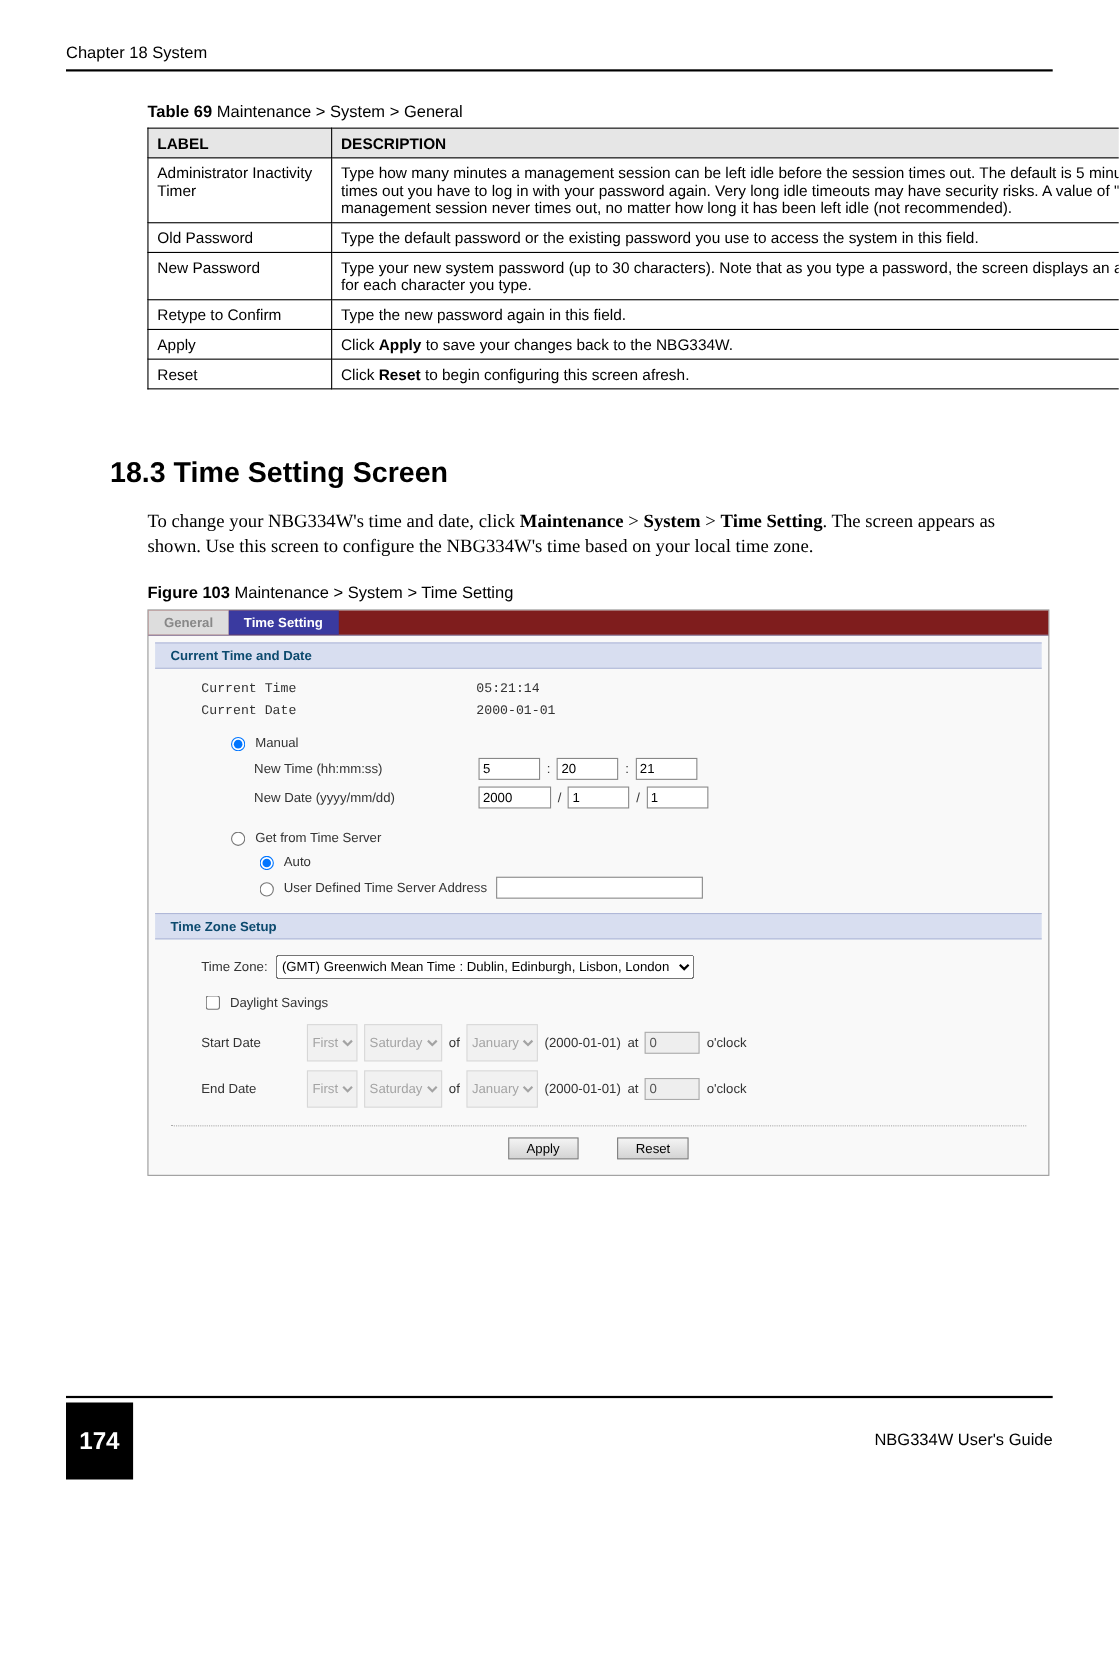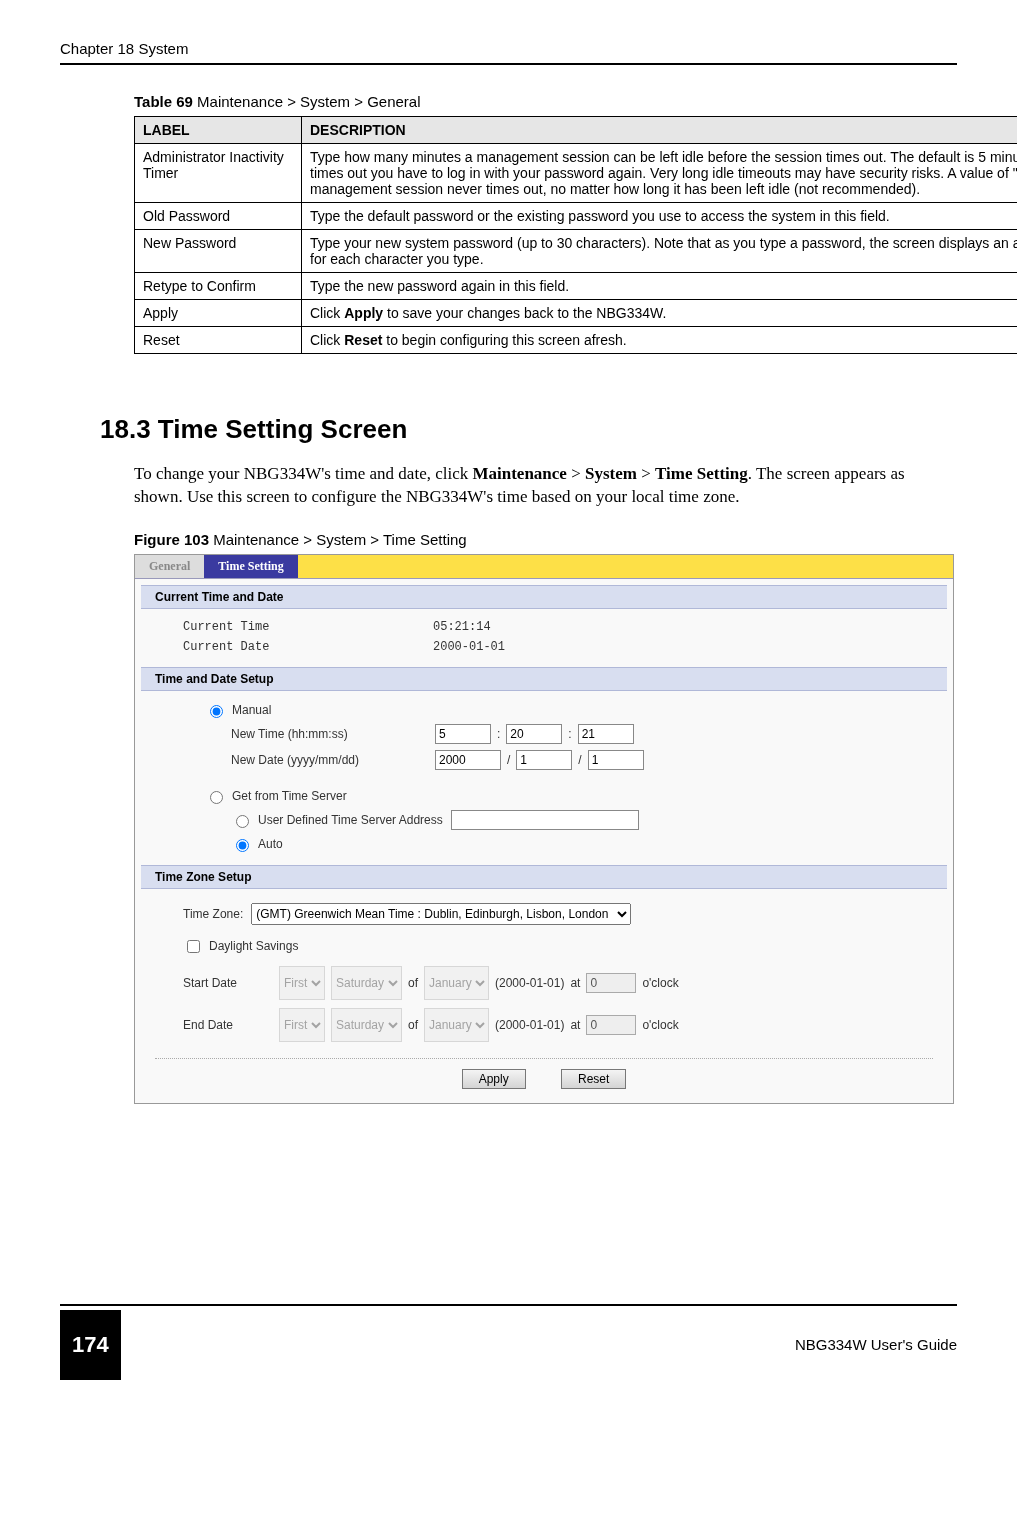--- a/index.html
+++ b/index.html
@@ -82,39 +82,38 @@
     font-family: Verdana, Geneva, sans-serif;
     font-size: 12px;
     color: #333;
     background: #f9f9f9;
     box-sizing: border-box;
     padding-bottom: 10px;
   }
   .tabs {
     display: flex;
     border-bottom: 1px solid #99b;
-    background: #fde047;
-    font-family: Liberation Serif, serif;
+    background: #7f1d1d;
   }
   .tab {
     padding: 4px 14px;
     font-size: 12px;
     font-weight: bold;
   }
   .tab.inactive {
     background: #ddd;
     color: #888;
   }
   .tab.active {
     background: #3a3aa0;
     color: #fff;
   }
   .section-bar {
     background: #d8def0;
-    color: #000000;
+    color: #0c4a6e;
     font-weight: bold;
     font-size: 12px;
     padding: 4px 14px;
     margin: 6px 6px 4px 6px;
     border-top: 1px solid #b0b8d8;
     border-bottom: 1px solid #b0b8d8;
   }
   .form-group {
     padding: 4px 30px 4px 48px;
   }
@@ -313,21 +312,20 @@
       <div class="row">
         <span class="lbl">Current Time</span>
         <span class="val">05:21:14</span>
       </div>
       <div class="row">
         <span class="lbl">Current Date</span>
         <span class="val">2000-01-01</span>
       </div>
     </div>
 
-    <div class="section-bar">Time and Date Setup</div>
     <div class="form-group">
       <div class="radio-row">
         <input type="radio" checked="" style="">
         <span>Manual</span>
       </div>
       <div class="sub-row">
         <span class="lbl">New Time (hh:mm:ss)</span>
         <input type="text" class="small" value="5" style="">
         <span style="padding:0 6px">:</span>
         <input type="text" class="small" value="20" style="">
@@ -341,27 +339,27 @@
         <input type="text" class="small" value="1" style="">
         <span style="padding:0 6px">/</span>
         <input type="text" class="small" value="1" style="">
       </div>
 
       <div class="radio-row" style="margin-top:12px">
         <input type="radio" style="">
         <span>Get from Time Server</span>
       </div>
       <div class="sub-row">
+        <input type="radio" checked="" style="">
+        <span style="padding-left:6px">Auto</span>
+      </div>
+      <div class="sub-row">
         <input type="radio" style="">
         <span style="padding:0 8px 0 6px">User Defined Time Server Address</span>
         <input type="text" class="wide" style="">
-      </div>
-      <div class="sub-row">
-        <input type="radio" checked="" style="">
-        <span style="padding-left:6px">Auto</span>
       </div>
     </div>
 
     <div class="section-bar">Time Zone Setup</div>
     <div class="form-group" style="padding-left:26px">
       <div class="tz-row">
         <span>Time Zone:</span>
         <select class="wide-sel">
           <option>(GMT) Greenwich Mean Time : Dublin, Edinburgh, Lisbon, London</option>
         </select>

